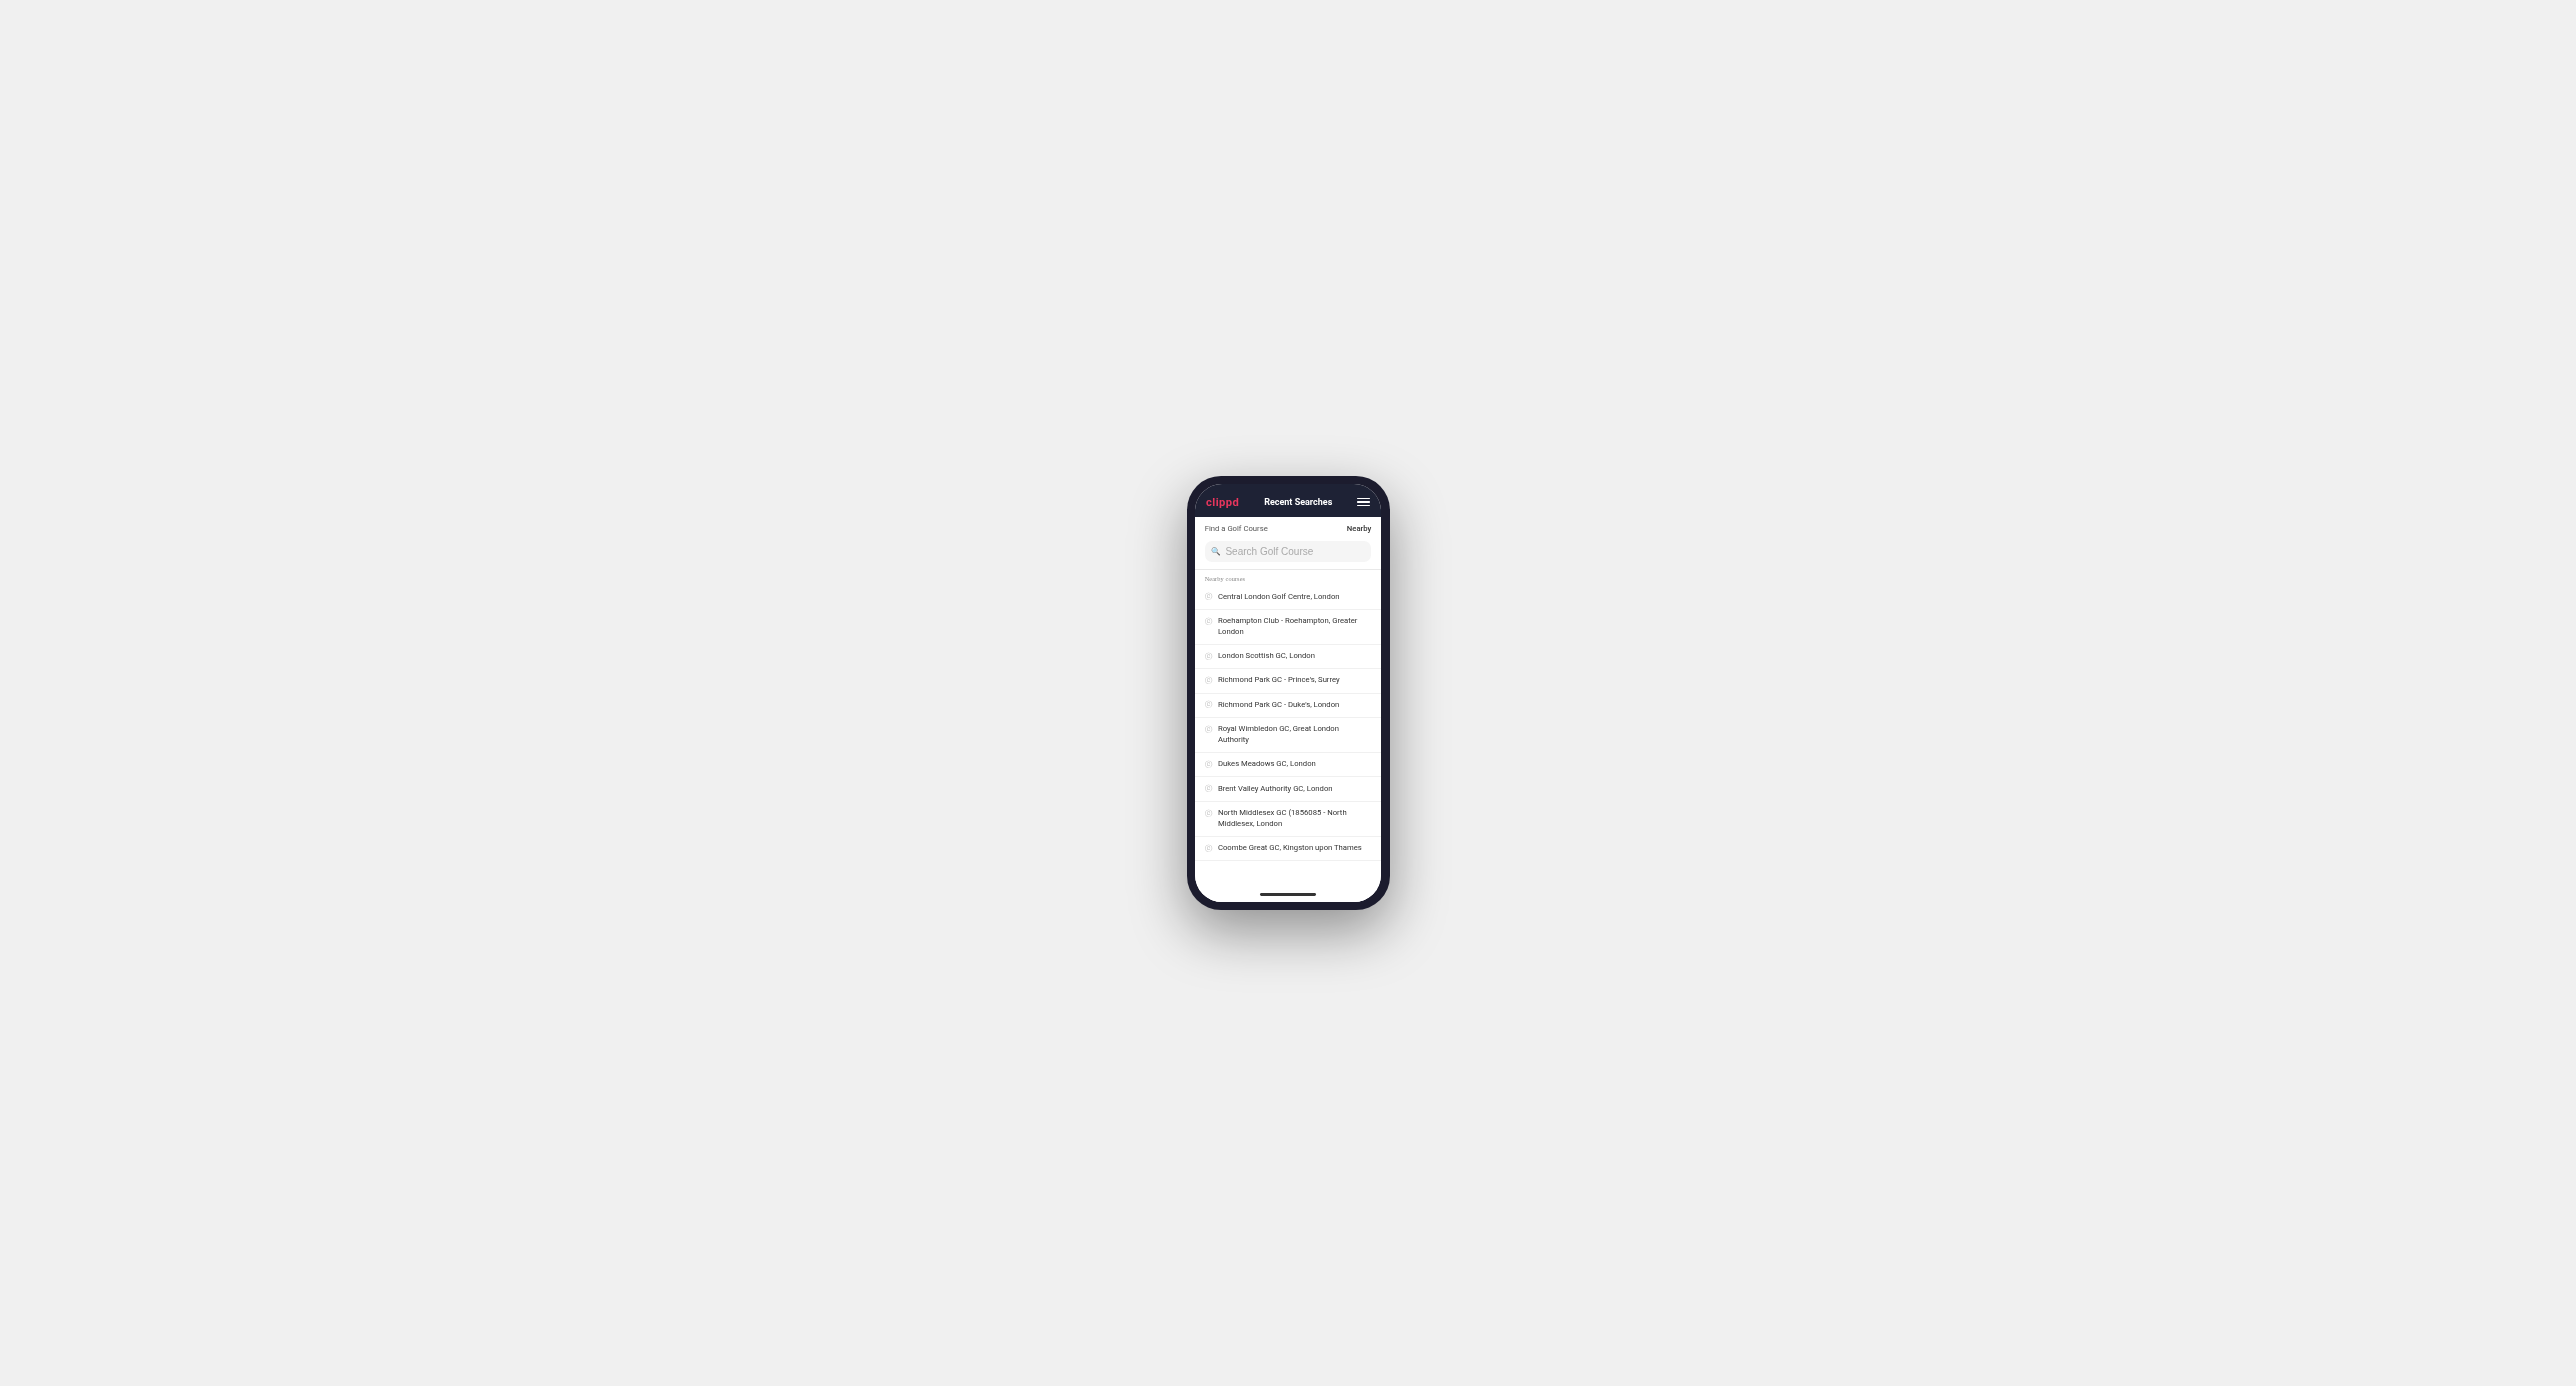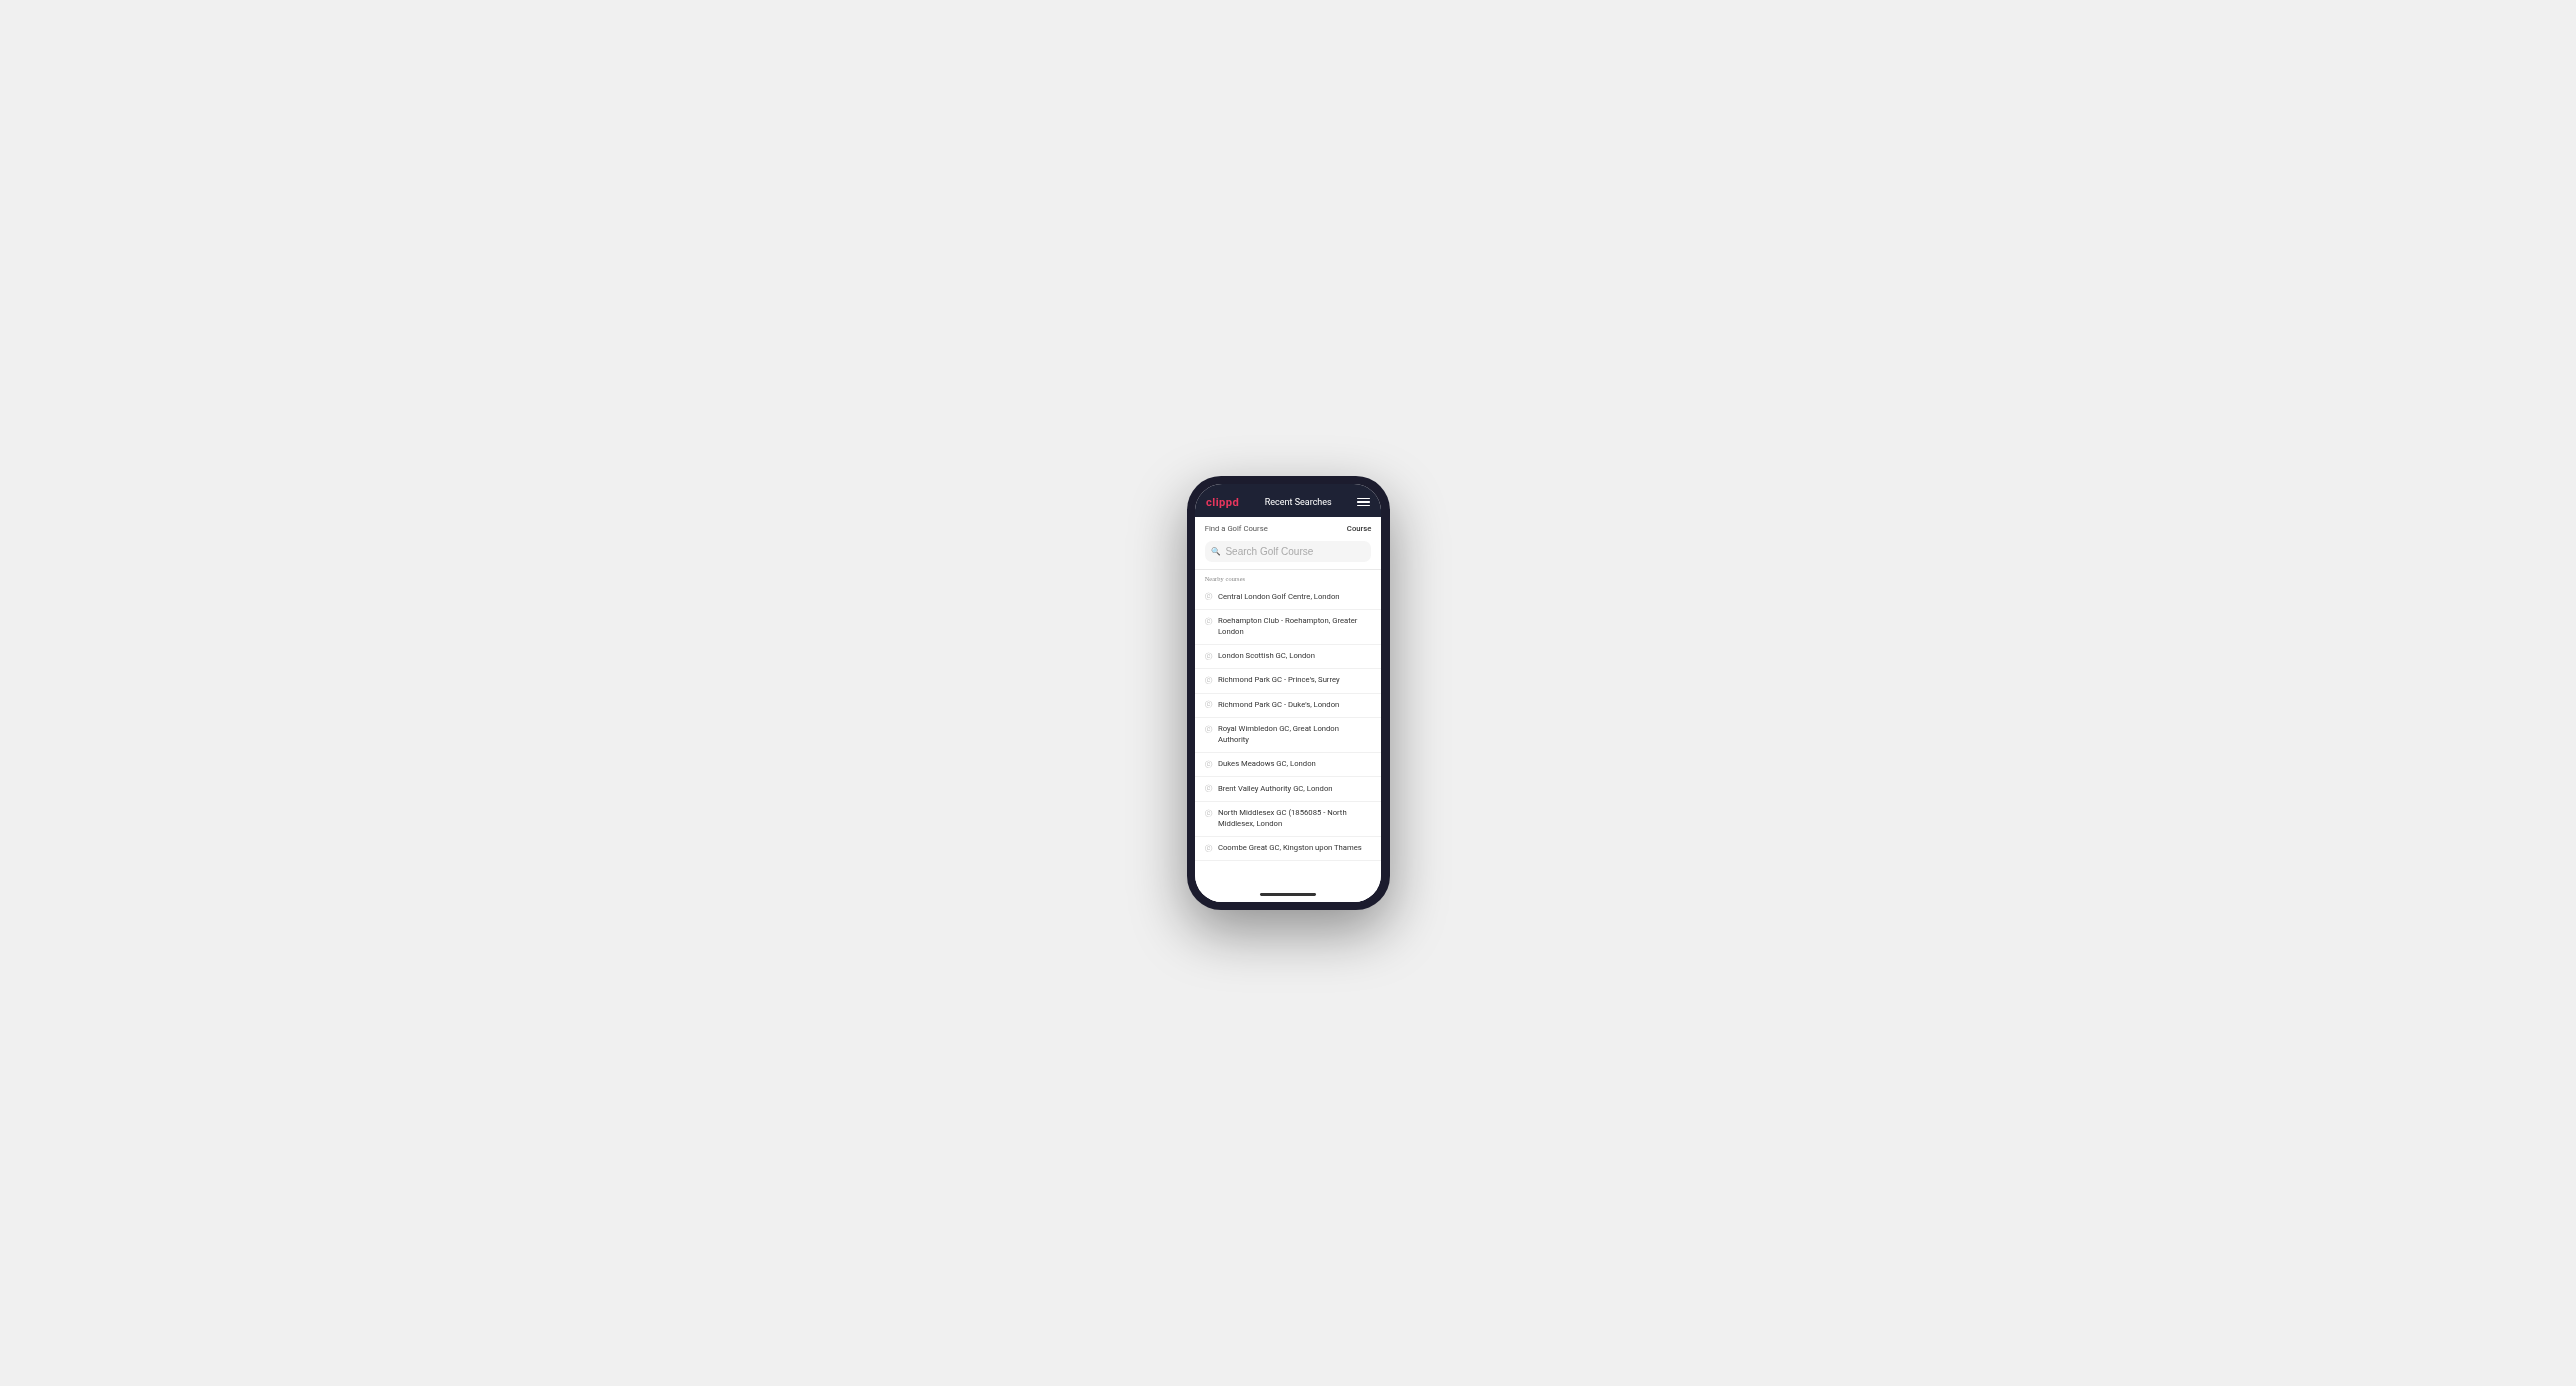--- a/index.html
+++ b/index.html
@@ -51,21 +51,21 @@
       color: #e8365d;
       font-size: 11.2px;
       font-weight: 700;
       letter-spacing: 0.4px;
       text-align: right;
     }
 
     .nav-title {
       color: #ffffff;
       font-size: 9px;
-      font-weight: 400;
+      font-weight: 700;
     }
 
     .nav-menu-icon {
       color: #ffffff;
       font-size: 11.2px;
       cursor: pointer;
       display: flex;
       flex-direction: column;
       gap: 2.1px;
     }
@@ -227,21 +227,21 @@
         <span></span>
         <span></span>
         <span></span>
       </div>
     </div>
 
     <div class="content-area">
 
       <div class="find-header">
         <span class="find-label">Find a Golf Course</span>
-        <span class="cancel-button">Course</span>
+        <span class="cancel-button">Nearby</span>
       </div>
 
       <div class="search-container">
         <div class="search-input-wrapper">
           <span class="search-icon">🔍</span>
           <input class="search-input" type="text" placeholder="Search Golf Course" style="">
         </div>
       </div>
 
       <div class="divider"></div>

